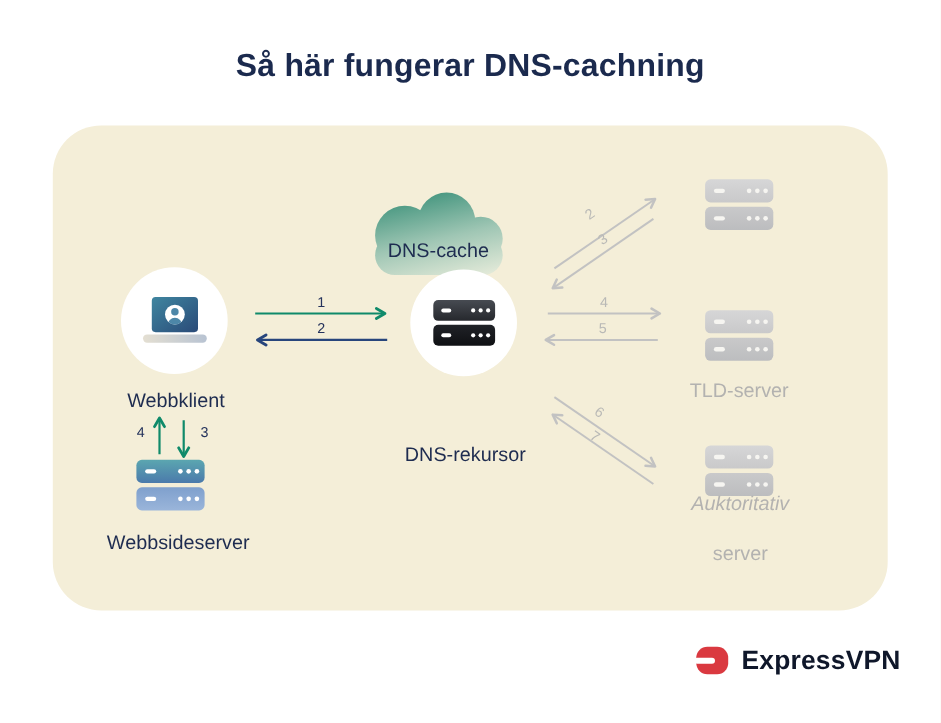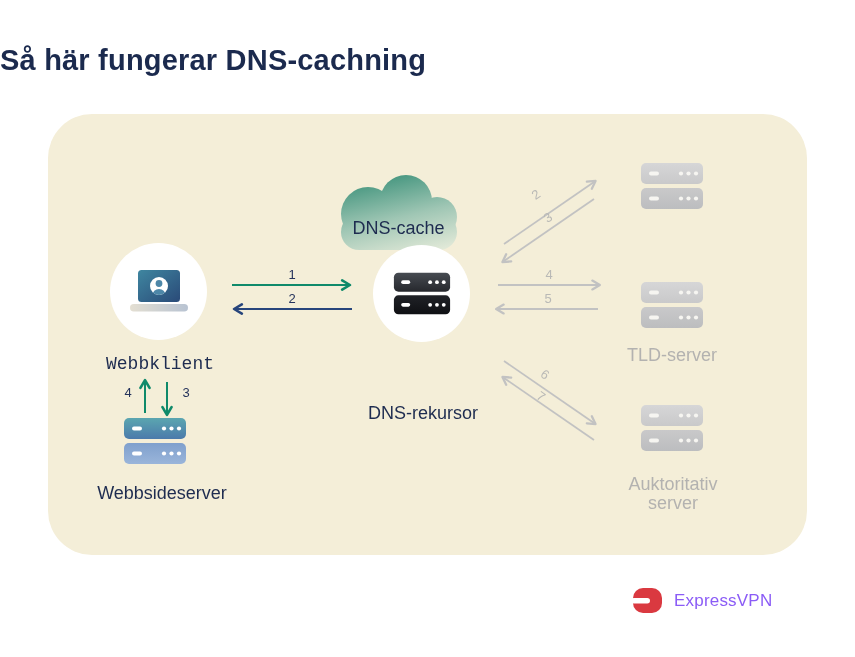--- a/index.html
+++ b/index.html
@@ -1,37 +1,37 @@
 <!DOCTYPE html>
 <html><head>
 <meta charset="utf-8">
 <style>
   html,body{margin:0;padding:0;background:#ffffff;font-family:"Liberation Sans",sans-serif;}
   #canvas{position:relative;width:855px;height:657px;background:#ffffff;overflow:hidden;}
-  .title{position:absolute;top:44px;left:0;width:855px;text-align:left;
+  .title{position:absolute;top:44px;left:0;width:855px;text-align:center;
          font-size:29px;font-weight:700;color:#1b2a4e;letter-spacing:0.2px;}
   .panel{position:absolute;left:48px;top:114px;width:759px;height:441px;
          background:#f4eed8;border-radius:44px;}
   .abs{position:absolute;}
   .circle{position:absolute;width:97px;height:97px;border-radius:50%;background:#ffffff;
           display:flex;align-items:center;justify-content:center;}
   .nodelabel{position:absolute;text-align:center;font-size:18px;line-height:1.3;}
   .navy{color:#1e2c50;}
   .grayt{color:#b3b2b0;}
   .step{position:absolute;display:inline-block;width:16px;text-align:center;
         font-size:13px;color:#25335c;}
   .stepg{position:absolute;display:inline-block;width:16px;text-align:center;
          font-size:13px;color:#b9b9b6;}
   .rotn{transform:rotate(-35deg);}
   .rotp{transform:rotate(35deg);}
   .ln-green{stroke:#0f8a6a;stroke-width:2;}
   .ln-navy{stroke:#27457c;stroke-width:2;}
   .ln-gray{stroke:#c2c2c2;stroke-width:1.8;}
   .brand{position:absolute;left:631px;top:586px;display:flex;align-items:center;gap:9px;}
-  .brandname{font-size:17px;font-weight:400;color:#8b5cf6;letter-spacing:0.2px;}
+  .brandname{font-size:24px;font-weight:700;color:#0f172a;letter-spacing:0.2px;}
 </style>
 </head>
 <body>
 
 <div id="canvas">
 
   <div class="title">Så här fungerar DNS-cachning</div>
 
   <div class="panel">
 
@@ -93,21 +93,21 @@
         </defs>
         <rect x="10" y="1" width="42" height="32" rx="3.5" fill="url(#scrg)"></rect>
         <circle cx="31" cy="17" r="9" fill="#ffffff"></circle>
         <g clip-path="url(#avclip)" fill="#4d87a8">
           <circle cx="31" cy="14.5" r="3.4"></circle>
           <circle cx="31" cy="26.5" r="6.6"></circle>
         </g>
         <rect x="2" y="35" width="58" height="7.5" rx="3.75" fill="url(#baseg)"></rect>
       </svg>
     </div>
-    <div class="nodelabel navy" style="left:27px;top:239px;width:170px;font-family:Liberation Mono, monospace;">Webbklient</div>
+    <div class="nodelabel navy" style="left:27px;top:239px;width:170px;">Webbklient</div>
 
     <div class="circle" style="left:325px;top:131px;">
       <svg width="58" height="45" viewBox="0 0 64 48">
         <defs>
           <linearGradient id="dk1" x1="0" y1="0" x2="0" y2="1">
             <stop offset="0" stop-color="#474b52"></stop>
               <stop offset="1" stop-color="#26282d"></stop>
           </linearGradient>
           <linearGradient id="dk2" x1="0" y1="0" x2="0" y2="1">
             <stop offset="0" stop-color="#202227"></stop>
@@ -194,21 +194,21 @@
       <rect x="1" y="26" width="62" height="21" rx="5" fill="url(#gs2)"></rect>
       <rect x="9" y="9.5" width="10" height="4" rx="2" fill="#f6f5f1"></rect>
       <circle cx="41" cy="11.5" r="2.1" fill="#f6f5f1"></circle>
         <circle cx="48.5" cy="11.5" r="2.1" fill="#f6f5f1"></circle>
         <circle cx="56" cy="11.5" r="2.1" fill="#f6f5f1"></circle>
       <rect x="9" y="34.5" width="10" height="4" rx="2" fill="#f6f5f1"></rect>
       <circle cx="41" cy="36.5" r="2.1" fill="#f6f5f1"></circle>
         <circle cx="48.5" cy="36.5" r="2.1" fill="#f6f5f1"></circle>
         <circle cx="56" cy="36.5" r="2.1" fill="#f6f5f1"></circle>
     </svg>
-    <div class="nodelabel grayt" style="left:530px;top:359px;width:190px;">Auktoritativ</div>
+    <div class="nodelabel grayt" style="left:530px;top:333px;width:190px;font-style:italic;">Auktoritativ</div>
     <div class="nodelabel grayt" style="left:530px;top:378px;width:190px;">server</div>
 
     <span class="step" style="left:236px;top:153px;">1</span>
     <span class="step" style="left:236px;top:177px;">2</span>
     <span class="step" style="left:72px;top:271px;">4</span>
     <span class="step" style="left:130px;top:271px;">3</span>
     <span class="stepg rotn" style="left:480px;top:73px;">2</span>
     <span class="stepg rotn" style="left:492px;top:96px;">3</span>
     <span class="stepg" style="left:493px;top:153px;">4</span>
     <span class="stepg" style="left:492px;top:177px;">5</span>

